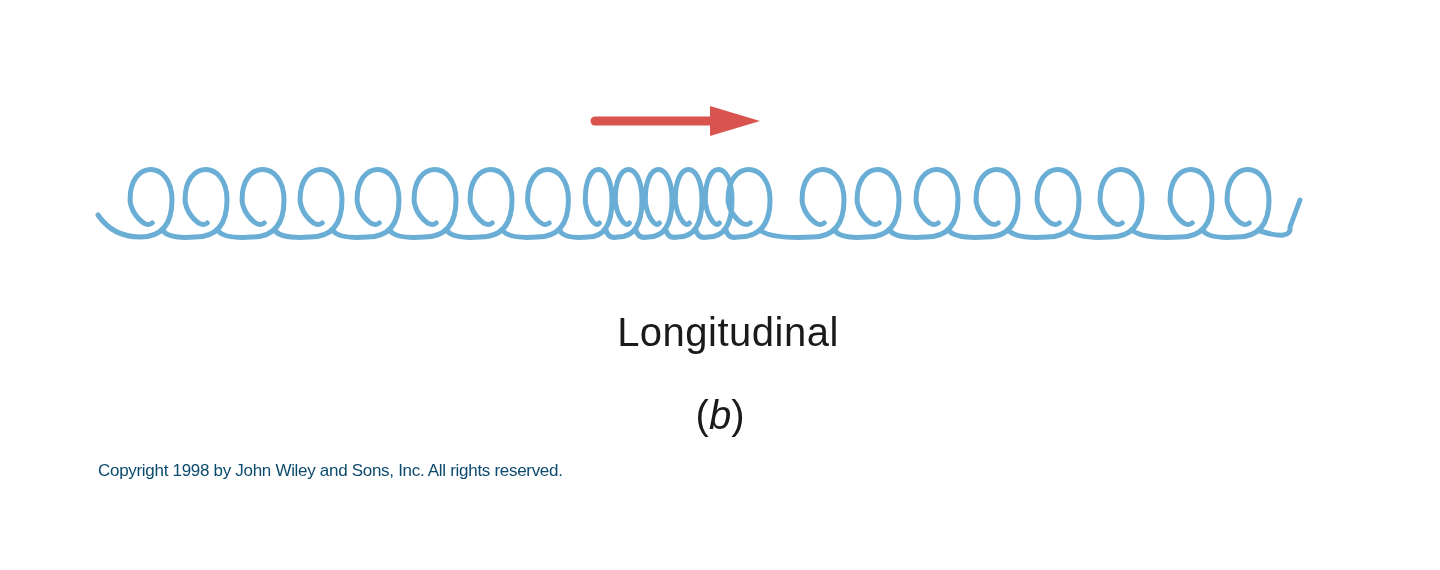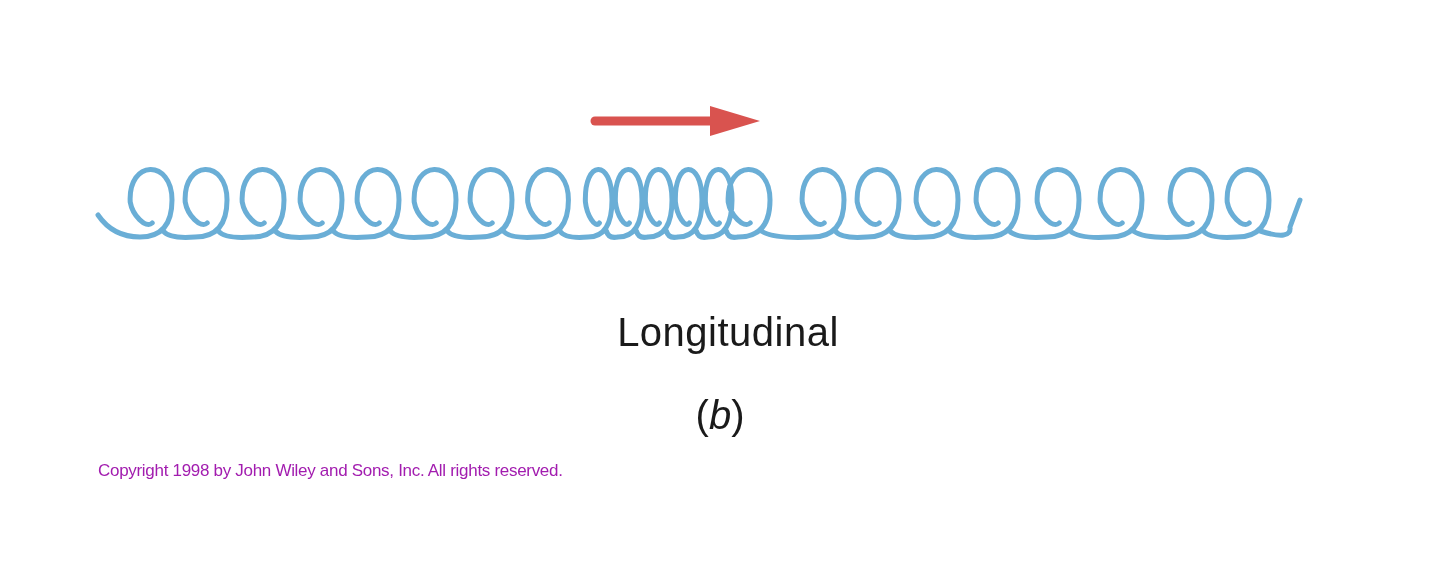--- a/index.html
+++ b/index.html
@@ -3,21 +3,21 @@
 <meta charset="utf-8">
 <style>
   html, body { margin: 0; padding: 0; background: #ffffff; }
   body { width: 1440px; height: 570px; position: relative; overflow: hidden;
          font-family: "Liberation Sans", sans-serif; }
   #diagram { position: absolute; left: 0; top: 0; width: 1440px; height: 570px; }
   .caption { position: absolute; left: 0; width: 1440px; text-align: center; color: #1a1a1a; }
   #label-main { top: 310px; font-size: 40px; letter-spacing: 0.5px; margin-left: 8px; }
   #label-sub { top: 393px; font-size: 40px; }
   #label-sub i { font-style: italic; }
-  #copyright { position: absolute; left: 98px; top: 461px; font-size: 17px; color: #a21caf;
+  #copyright { position: absolute; left: 98px; top: 461px; font-size: 17px; color: #0c4a6e;
                letter-spacing: -0.3px; }
 </style>
 </head>
 <body>
 
 <svg id="diagram" viewBox="0 0 1440 570" xmlns="http://www.w3.org/2000/svg">
   <g>
     <line id="arrow-shaft" x1="595" y1="121" x2="720" y2="121" stroke="#d9534f" stroke-width="9" stroke-linecap="round"></line>
     <polygon id="arrow-head" points="710,106 760,121 710,136" fill="#d9534f"></polygon>
   </g>

